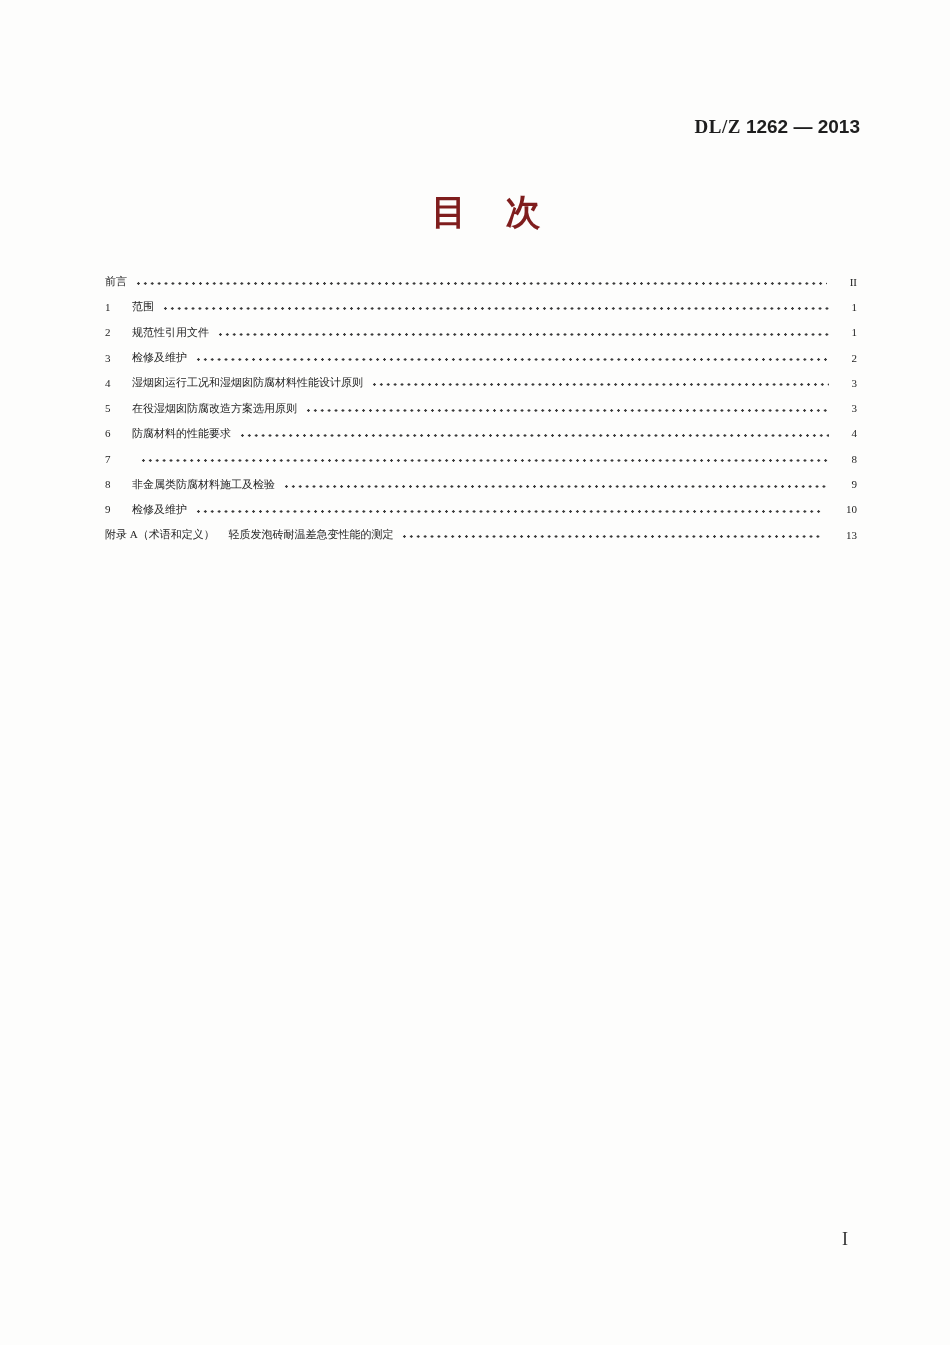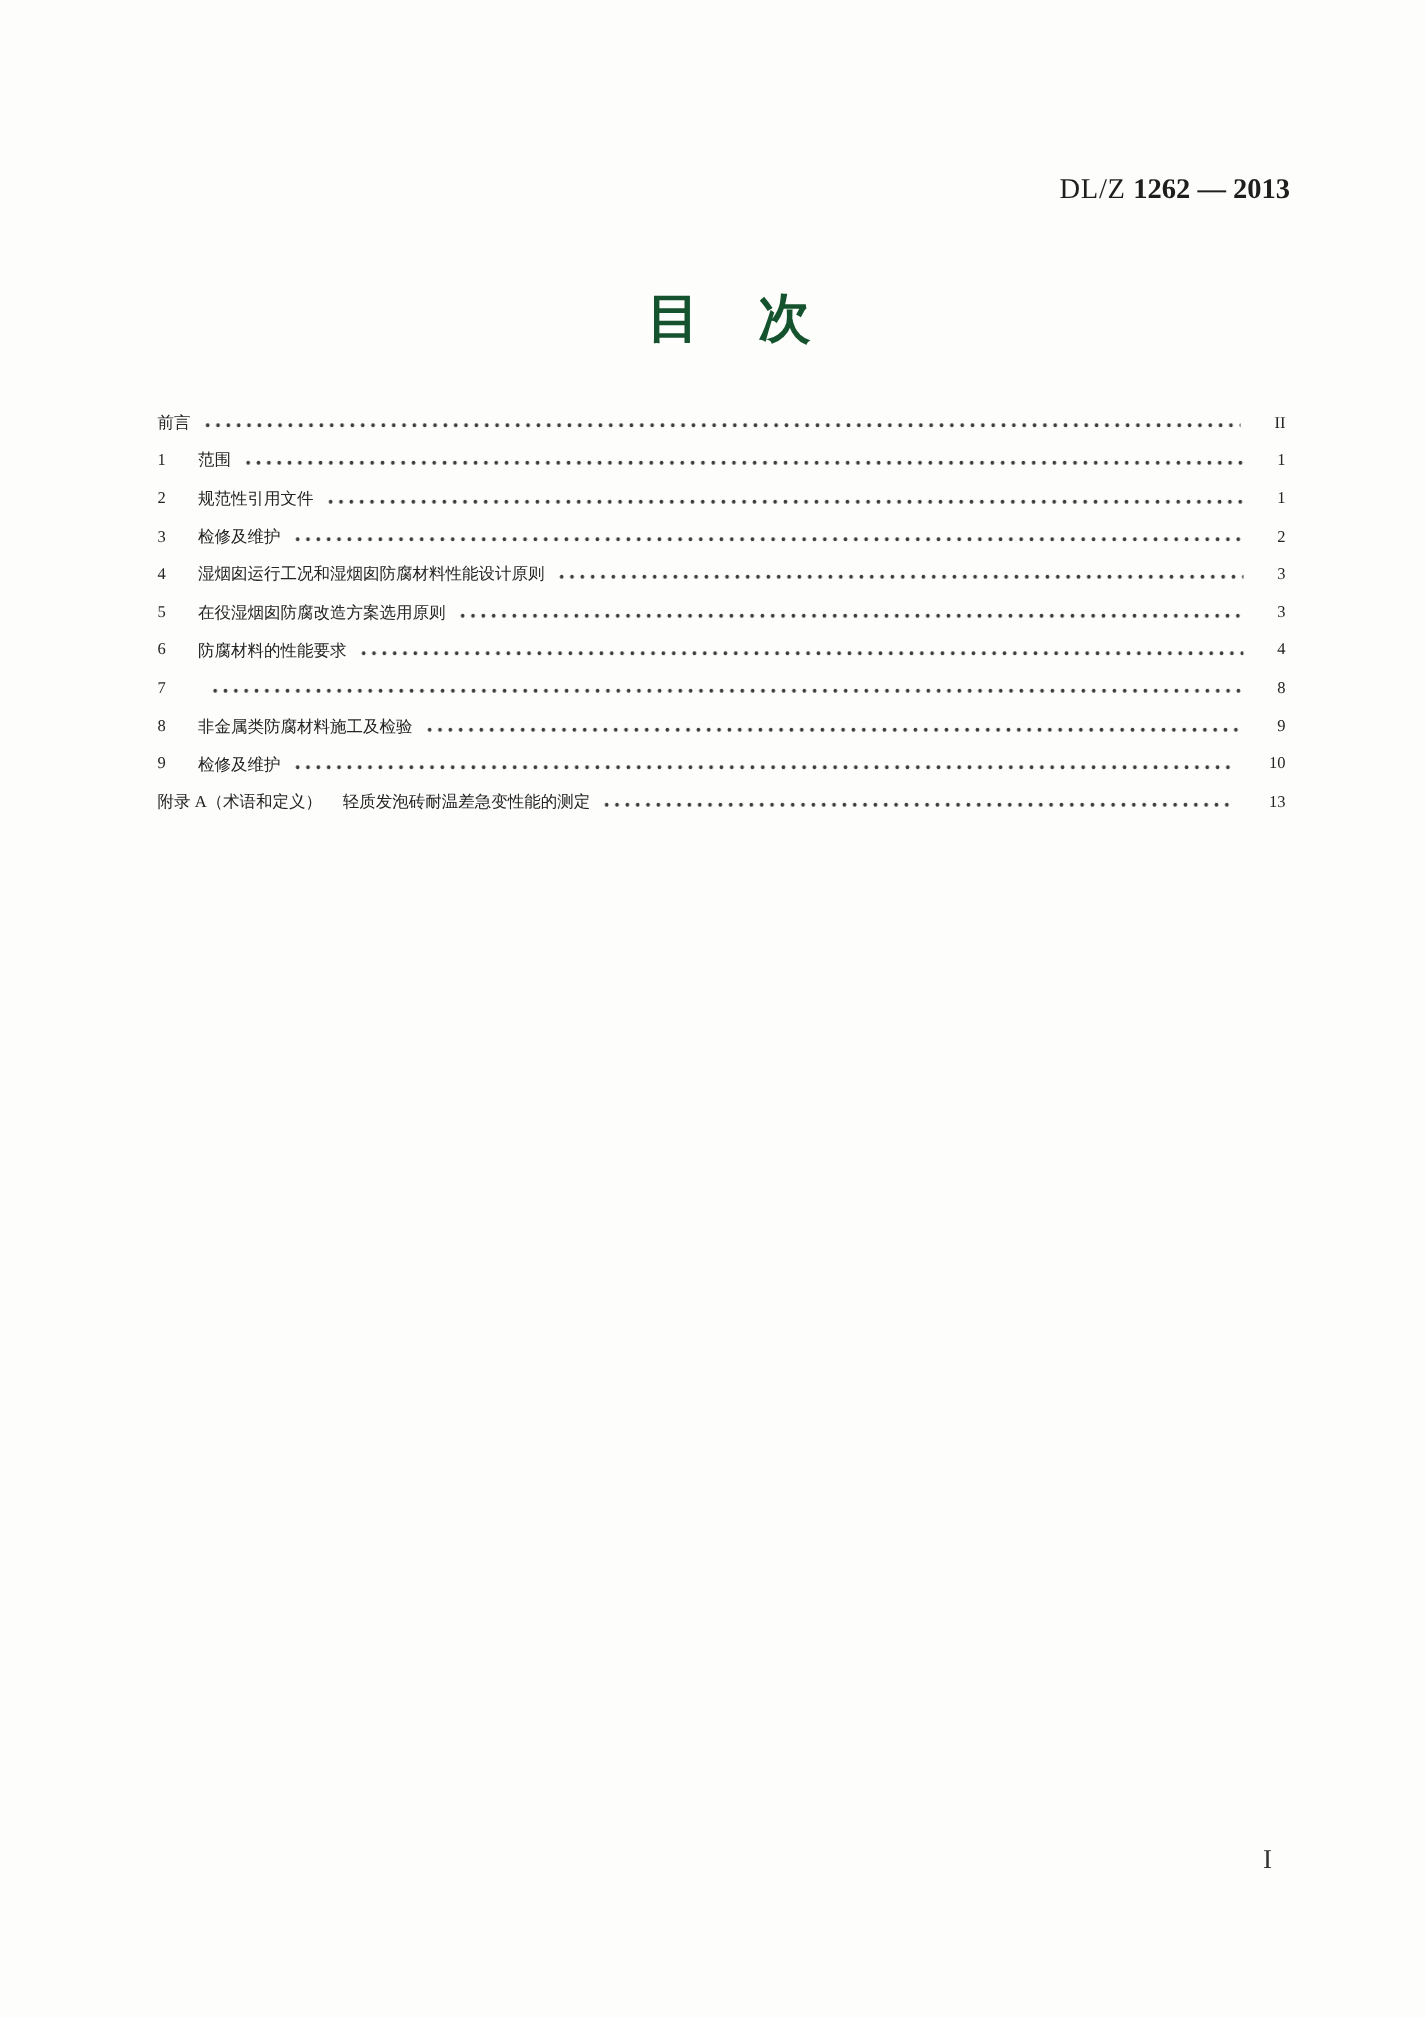--- a/index.html
+++ b/index.html
@@ -13,41 +13,41 @@
   }
   .header-code {
     position: absolute;
     top: 116px;
     right: 90px;
     font-size: 19px;
     white-space: nowrap;
   }
   .code-prefix {
     font-family: "Liberation Serif", serif;
-    font-weight: 400;
+    font-weight: 700;
     letter-spacing: 0.5px;
     margin-right: 5px;
     margin-left: 34px;
   }
   .code-number {
-    font-family: Liberation Serif, serif;
+    font-family: Liberation Sans, sans-serif;
     font-weight: 600;
   }
   .page-title {
     position: absolute;
     top: 189px;
     left: 0;
     width: 100%;
     padding-left: 24px;
     text-align: center;
     font-family: "Liberation Sans", sans-serif;
     font-weight: 700;
     font-size: 35px;
     letter-spacing: 2px;
-    color: #14532d;
+    color: #7f1d1d;
   }
   .toc {
     position: absolute;
     left: 105px;
     top: 269px;
     width: 752px;
   }
   .toc-row {
     display: flex;
     align-items: center;

